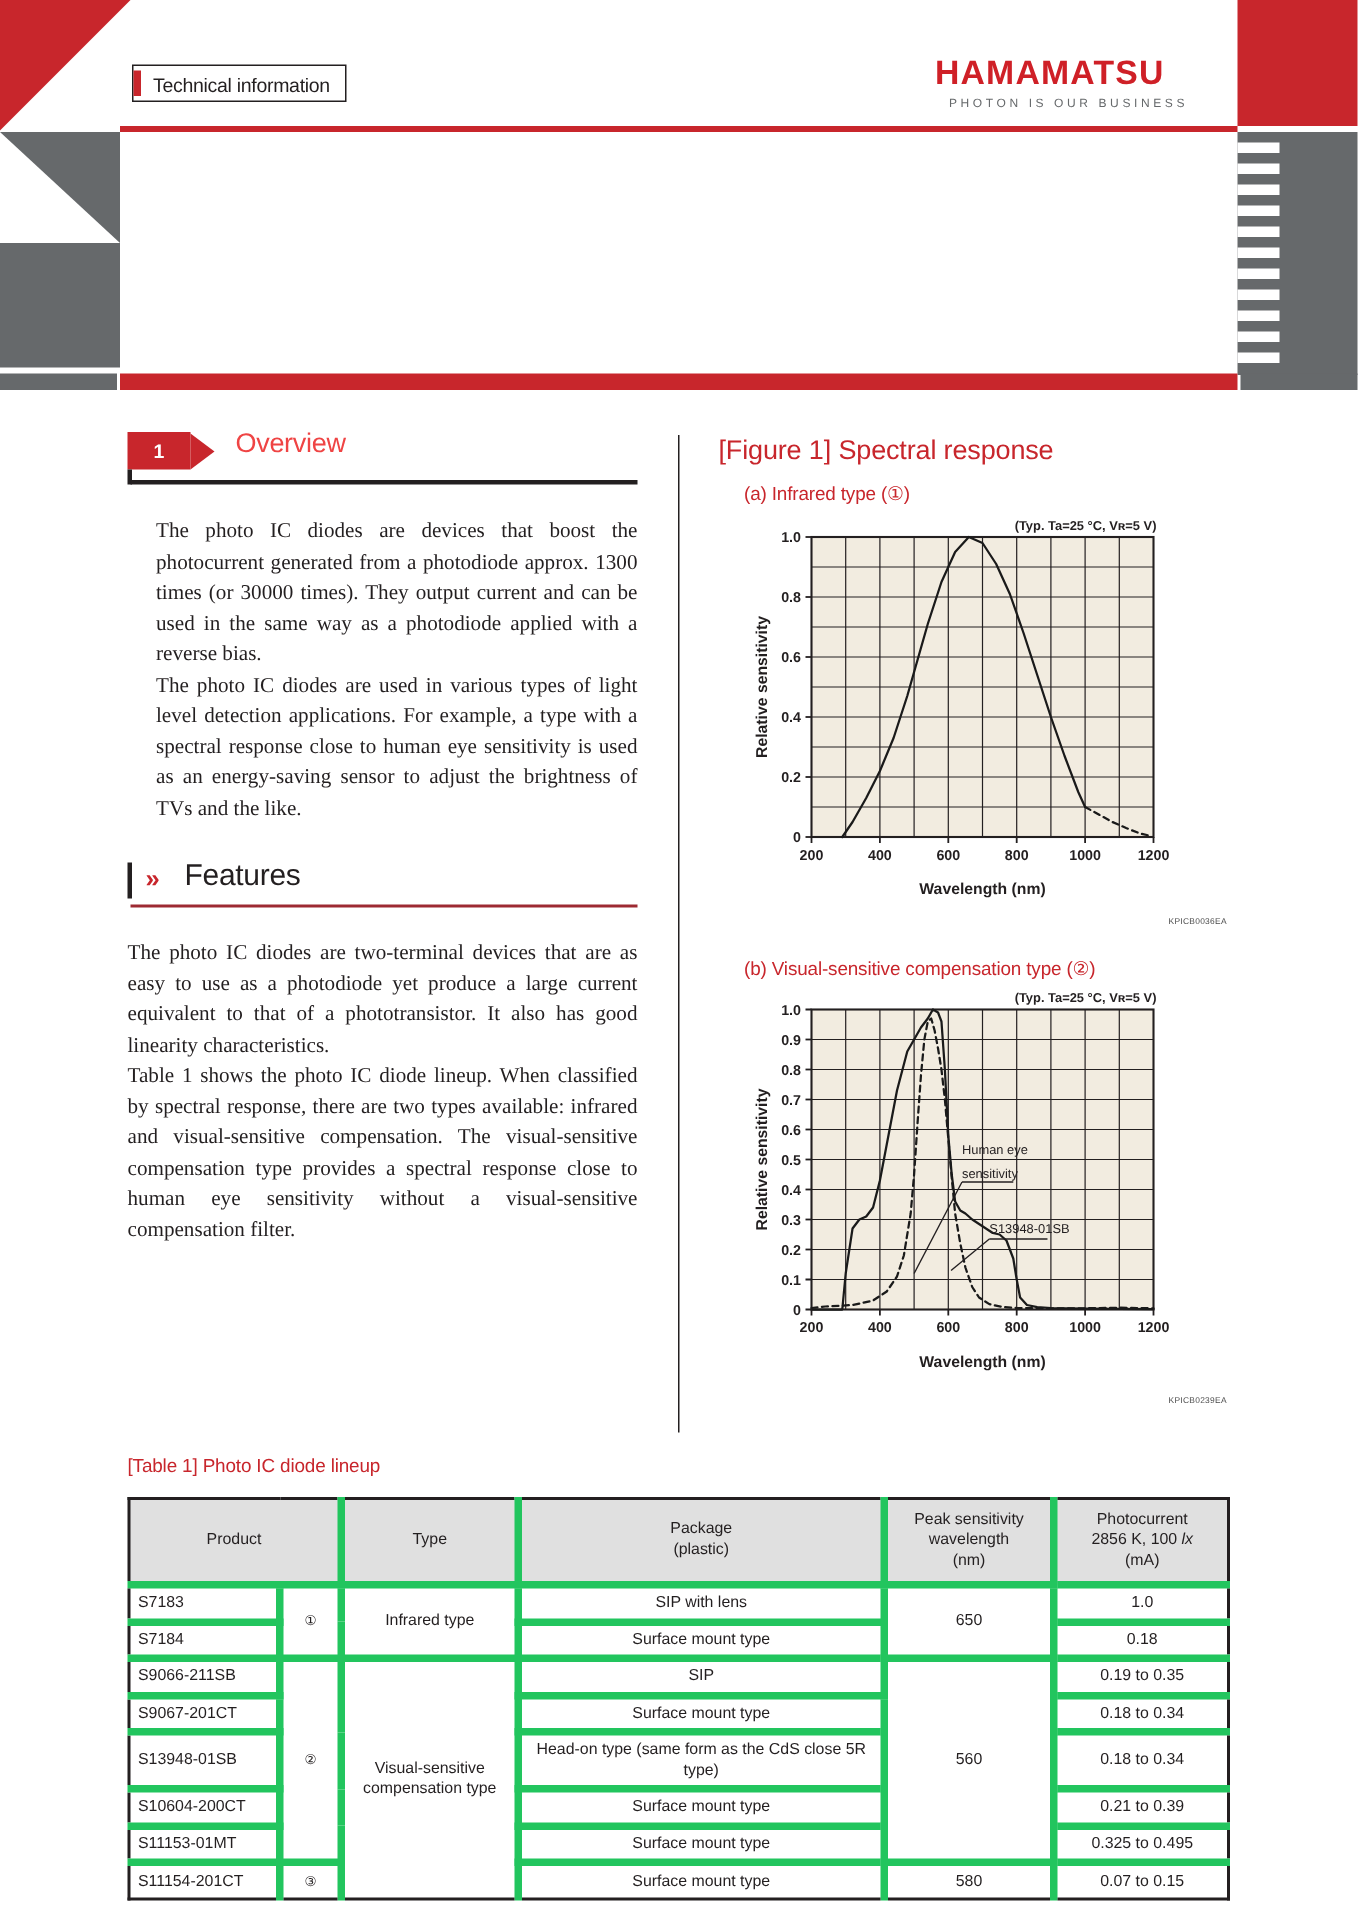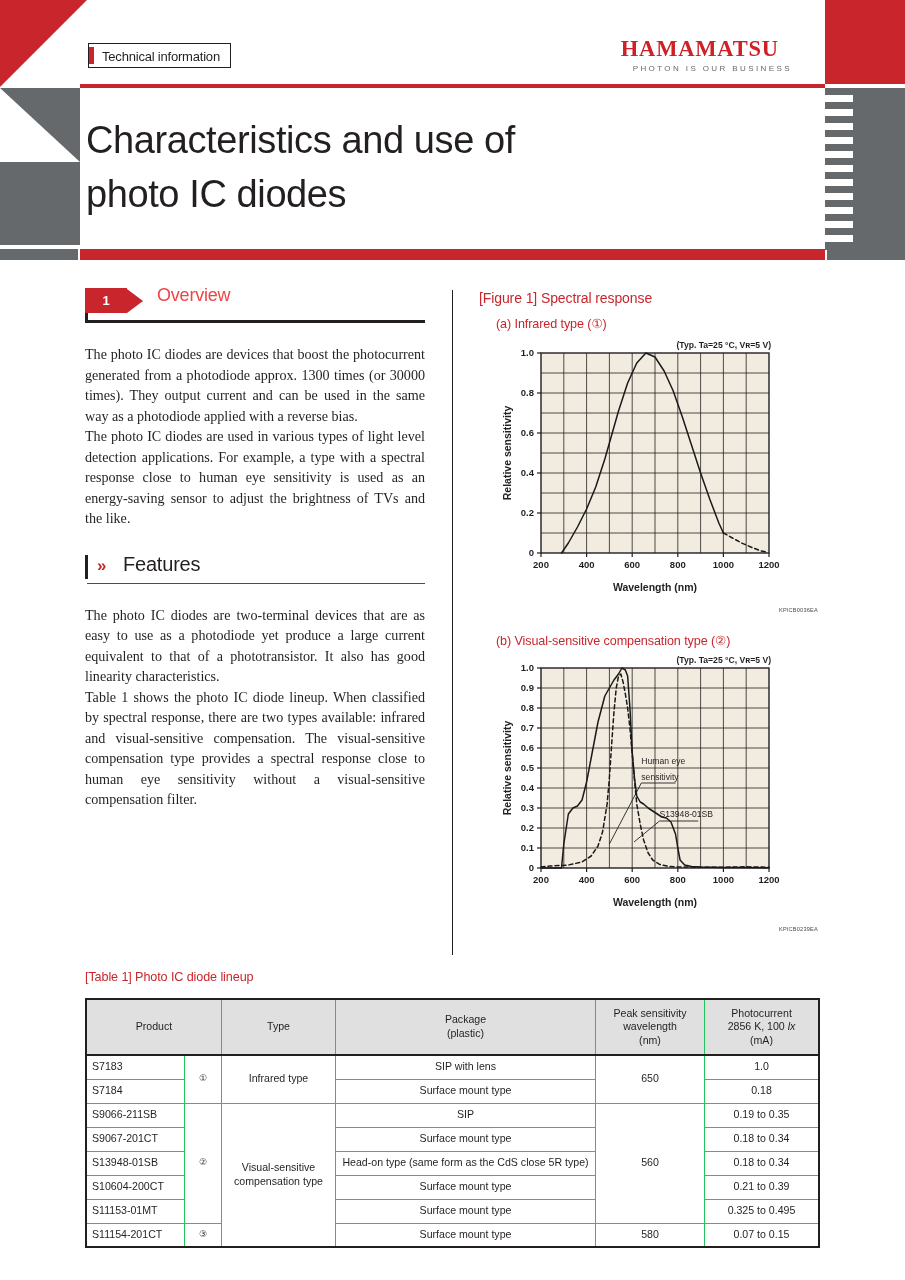--- a/index.html
+++ b/index.html
@@ -17,21 +17,21 @@
   .hdr-rule-bottom-gl{position:absolute;left:0;top:249px;width:78px;height:11px;background:#66696b;}
   .hdr-rule-bottom-gr{position:absolute;left:827px;top:249px;width:78px;height:11px;background:#66696b;}
 
   .tech-box{position:absolute;left:88px;top:43px;border:1.5px solid #231f20;background:#fff;
      padding:3px 10px 3px 0;display:flex;align-items:flex-end;}
   .tech-box .accent{width:5px;height:17px;background:#c8262c;margin-right:8px;}
   .tech-box .label{font-size:13px;letter-spacing:-0.2px;}
 
   .logo-wrap{position:absolute;right:113px;top:38px;text-align:center;}
   .logo-main{font-size:22.5px;font-weight:bold;color:#cf2027;letter-spacing:0.8px;
-     font-family:Liberation Serif, serif;line-height:1;}
+     font-family:Liberation Sans, sans-serif;line-height:1;}
   .logo-sub{font-size:8px;color:#66696b;letter-spacing:2.4px;margin-top:4px;line-height:1;margin-left:25px;}
 
   
   .hdr-red-block{position:absolute;left:825px;top:0;width:80px;height:84px;background:#c8262c;}
   .hdr-stripe-block{position:absolute;left:825px;top:88px;width:80px;height:162px;background:#66696b;}
   .hdr-stripe-block .st{position:absolute;left:0;width:28px;height:7px;background:#fff;}
 
   .title{position:absolute;left:86px;top:114px;font-size:38px;line-height:1.42;color:#231f20;
      font-family:"Liberation Sans",sans-serif;font-weight:normal;letter-spacing:-0.4px;}
 
@@ -53,37 +53,37 @@
 
   .sub-head{position:relative;height:36px;}
   .sub-head .bar{position:absolute;left:0;top:0;width:3px;height:24px;background:#231f20;}
   .sub-head .chev{position:absolute;left:12px;top:2px;font-size:17px;color:#c8262c;font-weight:bold;line-height:1;}
   .sub-head .sub-title{position:absolute;left:38px;top:-2px;font-size:20px;color:#231f20;letter-spacing:-0.2px;}
   .sub-head .rule{position:absolute;left:2px;top:28px;width:338px;height:1.6px;background:#9d2a32;}
 
   .body-text{font-family:"Liberation Serif",serif;font-size:14.1px;line-height:1.455;
      text-align:justify;color:#231f20;}
   .body-text p{margin:0;}
-  #overview-text{margin-top:14px;}
+  #overview-text{margin-top:14px;margin-left:19px;}
   #features-text{margin-top:14px;}
 
   
   #right-col{position:absolute;left:479px;top:290px;width:420px;}
-  .fig-title{font-size:14px;color:#c8262c;font-weight:normal;letter-spacing:-0.1px;}
+  .fig-title{font-size:18px;color:#c8262c;font-weight:normal;letter-spacing:-0.1px;}
   .fig-sub{font-size:12.6px;color:#c8262c;margin-left:17px;margin-top:10px;letter-spacing:-0.1px;}
 
   .chart-block{position:relative;}
   .code{position:absolute;font-size:5.6px;color:#4b4b4b;letter-spacing:0.2px;white-space:nowrap;}
 
   
   #table-sec{position:absolute;left:85px;top:970px;width:582px;}
   #table-title{font-size:12.6px;color:#c8262c;margin-bottom:14px;letter-spacing:-0.1px;}
   table.lineup{border-collapse:collapse;width:735px;font-size:10.6px;color:#231f20;
       font-family:"Liberation Sans",sans-serif;}
-  table.lineup th,table.lineup td{border:1px solid #22c55e;padding:3px 4px;text-align:center;
+  table.lineup th,table.lineup td{border:5px solid #22c55e;padding:3px 4px;text-align:center;
       font-weight:normal;line-height:1.28;}
   table.lineup thead th{background:#e0e0e0;height:48px;font-size:10.6px;}
   table.lineup td.prod{text-align:left;padding-left:5px;width:88px;}
   table.lineup td.mark{width:28px;font-size:9px;}
   table.lineup td.type{width:105px;}
   table.lineup td.pkg{}
   table.lineup td.peak{width:100px;}
   table.lineup td.cur{width:105px;}
   table.lineup tbody tr{height:24px;}
   .thick-top{border-top:2.5px solid #231f20 !important;}
@@ -127,24 +127,20 @@
   <div class="tech-box">
     <div class="accent"></div>
     <div class="label">Technical information</div>
   </div>
 
   <div class="logo-wrap">
     <div class="logo-main">HAMAMATSU</div>
     <div class="logo-sub">PHOTON IS OUR BUSINESS</div>
   </div>
 
-  <div class="title">
-    <div>Characteristics and use of</div>
-    <div>photo IC diodes</div>
-  </div>
 </div>
 
 <div id="col-divider"></div>
 
 <div id="left-col">
 
   <div class="sec-head">
     <div class="pennant">
       <div class="body">1</div>
       <div class="tip"></div>

